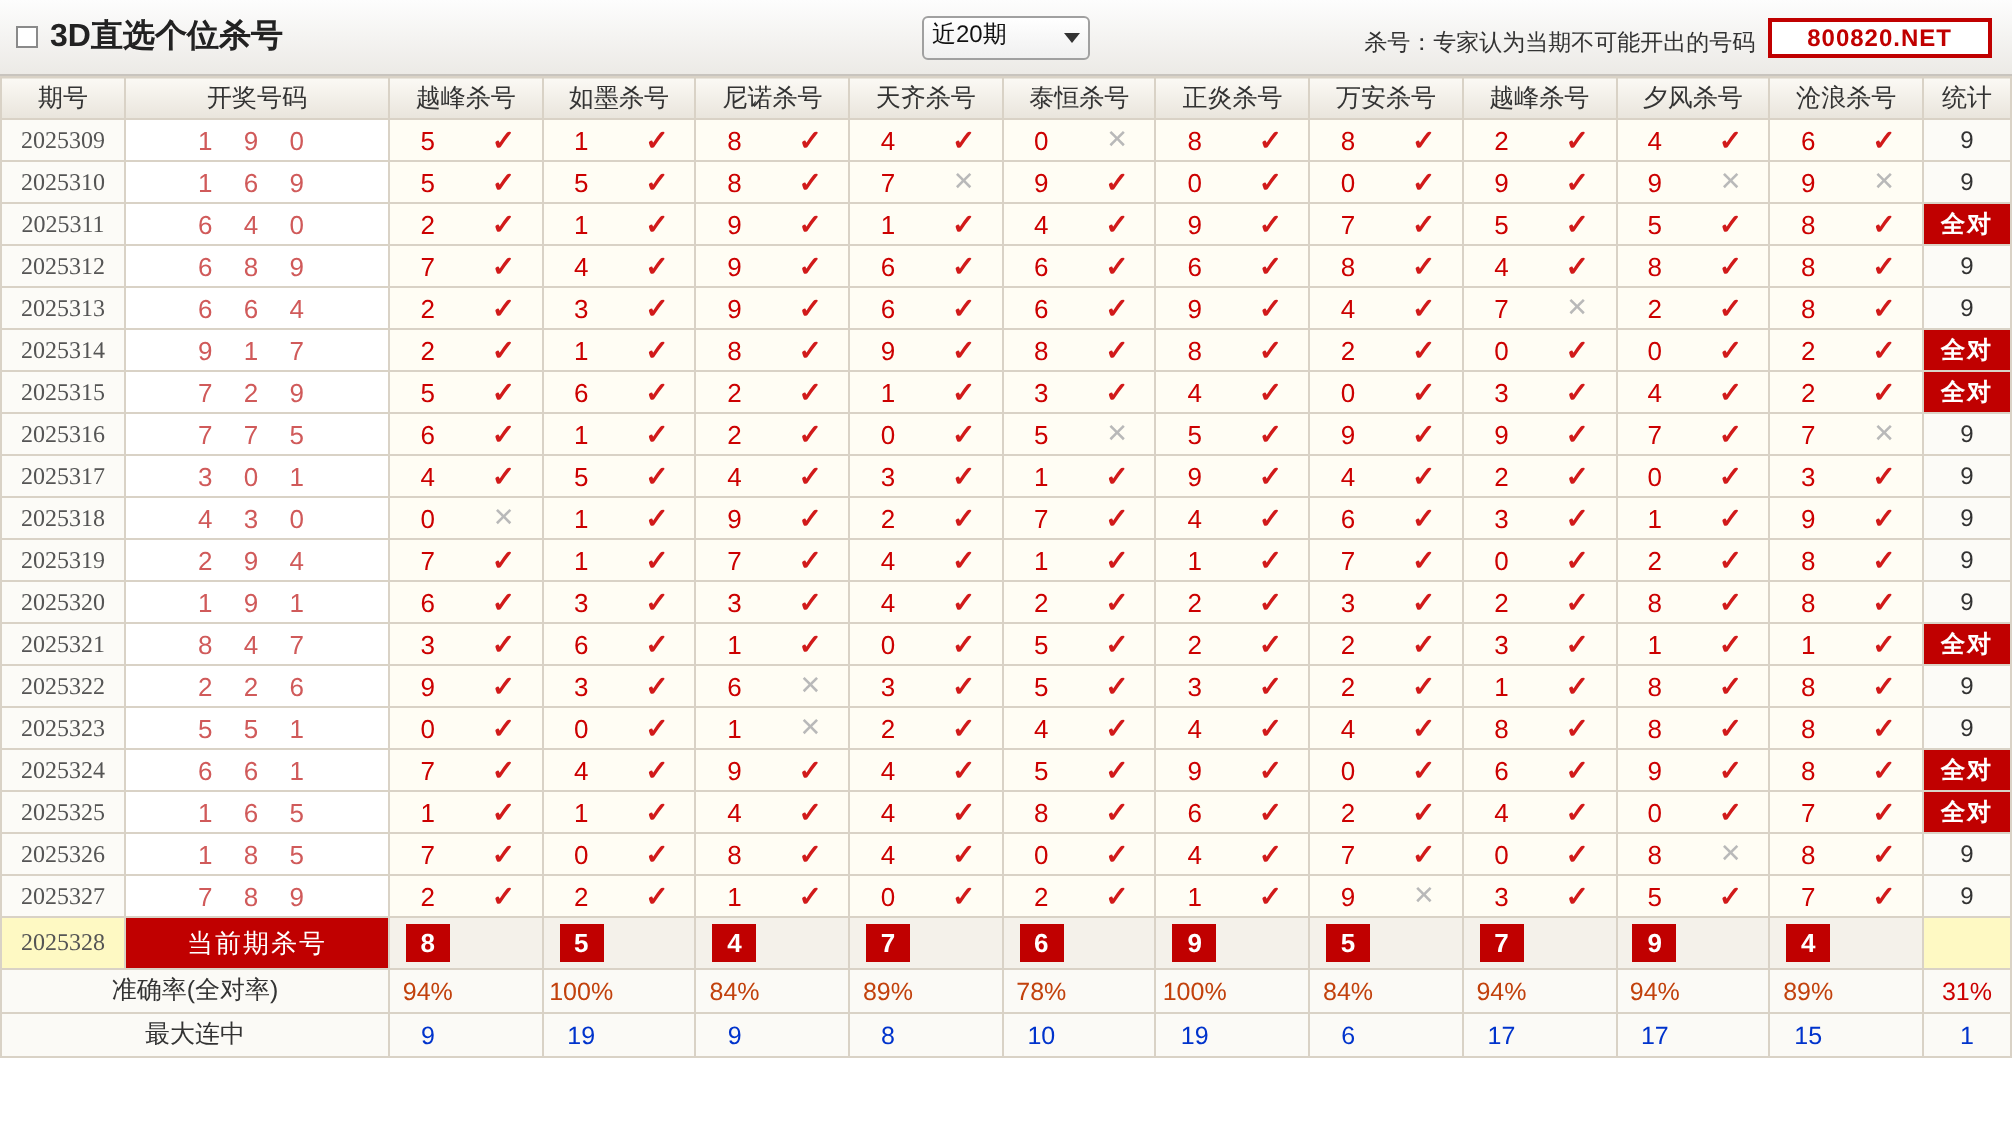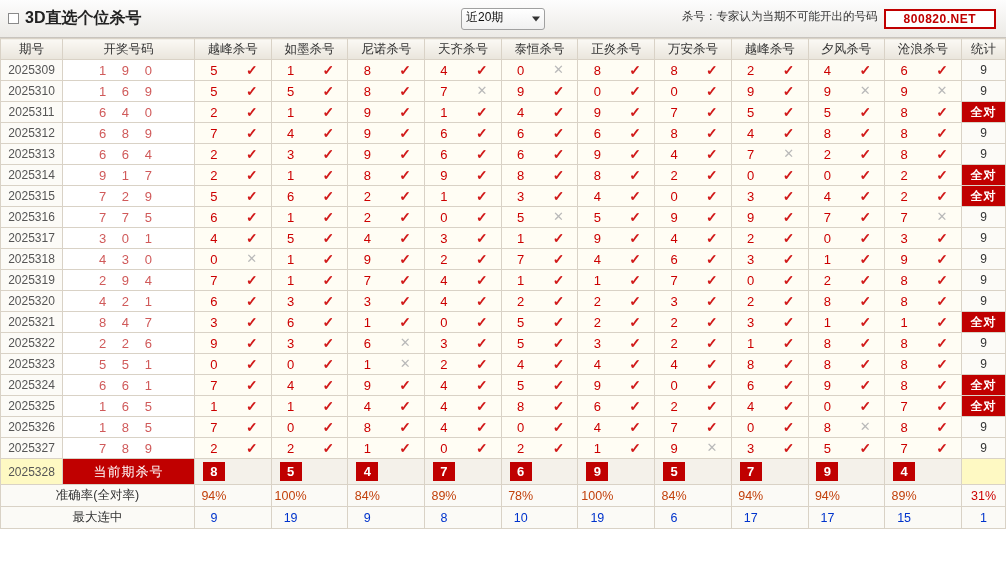--- a/index.html
+++ b/index.html
@@ -52,21 +52,21 @@
   .period-select .caret {
     position: absolute; right: 4px; top: 50%;
     transform: translateY(-50%);
     width: 0; height: 0;
     border-left: 4px solid transparent;
     border-right: 4px solid transparent;
     border-top: 5px solid #333;
   }
   .topbar-right {
     margin-left: auto;
-    display: flex; align-items: flex-start;
+    display: flex; align-items: flex-end;
     font-size: 11.5px; color: #333;
     white-space: nowrap;
     padding-right: 2px;
   }
   .site-badge {
     margin-left: 6px;
     background: #ffffff;
     border: 2px solid #c00000;
     color: #c00000;
     font-weight: bold;
@@ -111,20 +111,21 @@
   }
   .cell-mark {
     width: 36px;
     background: #fffdf4;
     border-left: none !important;
   }
   td.period {
     color: #555;
     font-size: 12px;
     background: #fcfbf7;
+    font-family: Liberation Serif, serif;
   }
   td.numbers {
     color: #d05a5a;
     letter-spacing: 6px;
     font-size: 13px;
     background: #ffffff;
     padding-left: 10px;
   }
   td.total {
     color: #333;
@@ -511,21 +512,21 @@
           <td class="cell-num">0</td>
           <td class="cell-mark"><span class="tick">✓</span></td>
           <td class="cell-num">2</td>
           <td class="cell-mark"><span class="tick">✓</span></td>
           <td class="cell-num">8</td>
           <td class="cell-mark"><span class="tick">✓</span></td>
           <td class="total">9</td>
         </tr>
         <tr>
           <td class="period">2025320</td>
-          <td class="numbers">4 2 1</td>
+          <td class="numbers">1 9 1</td>
           <td class="cell-num">6</td>
           <td class="cell-mark"><span class="tick">✓</span></td>
           <td class="cell-num">3</td>
           <td class="cell-mark"><span class="tick">✓</span></td>
           <td class="cell-num">3</td>
           <td class="cell-mark"><span class="tick">✓</span></td>
           <td class="cell-num">4</td>
           <td class="cell-mark"><span class="tick">✓</span></td>
           <td class="cell-num">2</td>
           <td class="cell-mark"><span class="tick">✓</span></td>

